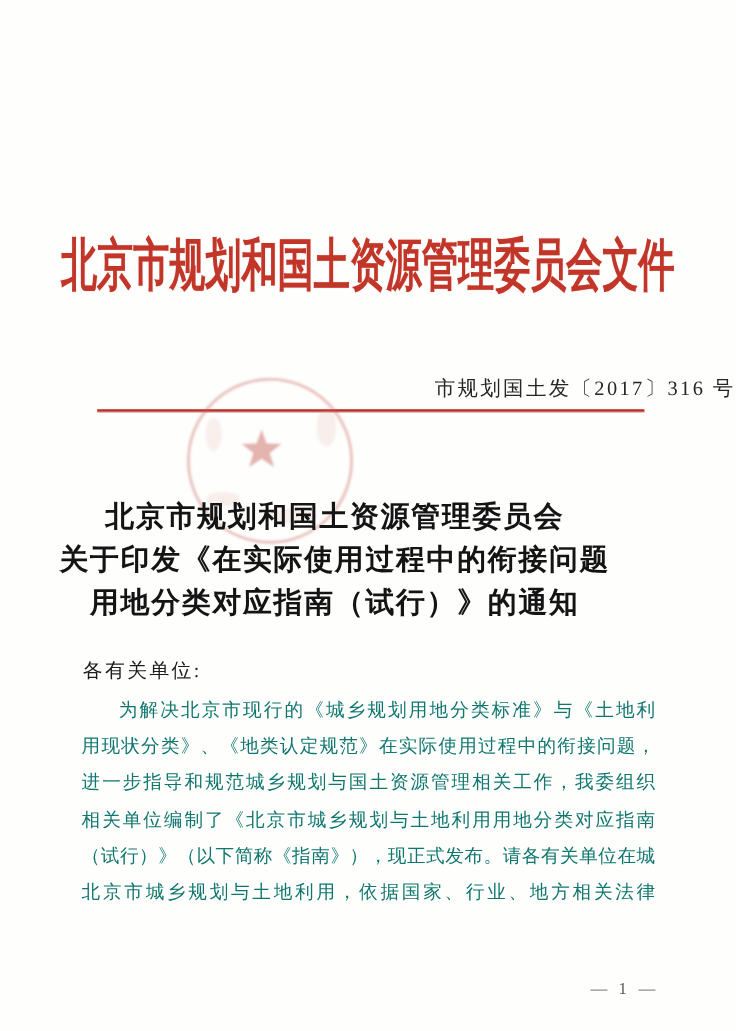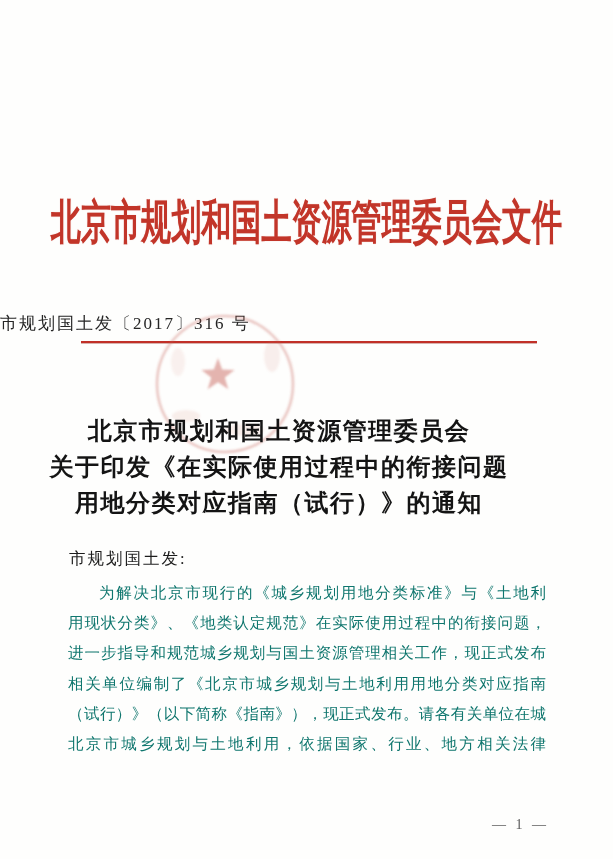--- a/index.html
+++ b/index.html
@@ -19,21 +19,21 @@
   .red-head .txt {
     font-size:47px; font-weight:bold; color:#c23529;
     white-space:nowrap; line-height:1.2;
     transform:scaleX(0.64); transform-origin:center;
     text-shadow:0 0 1px rgba(194,53,41,.45);
   }
 
   
   .doc-number {
     position:absolute; top:312px; left:0; width:613px;
-    text-align:left; font-size:17px; color:#252525;
+    text-align:right; font-size:17px; color:#252525;
     letter-spacing:2px;
   }
 
   
   .red-line {
     position:absolute; top:341px; left:81px; width:456px; height:2px;
     background:#c13028; box-shadow:0 1px 0 rgba(150,40,30,.35);
   }
 
   
@@ -100,26 +100,26 @@
       </g>
     </svg>
   </div>
 
   <div class="notice-title">
     <div>北京市规划和国土资源管理委员会</div>
     <div>关于印发《在实际使用过程中的衔接问题</div>
     <div>用地分类对应指南（试行）》的通知</div>
   </div>
 
-  <div class="salutation">市规划国土发:</div>
+  <div class="salutation">各有关单位:</div>
 
   <div class="body-text">
     <div class="line indent">为解决北京市现行的《城乡规划用地分类标准》与《土地利</div>
     <div class="line">用现状分类》、《地类认定规范》在实际使用过程中的衔接问题，</div>
-    <div class="line">进一步指导和规范城乡规划与国土资源管理相关工作，现正式发布</div>
+    <div class="line">进一步指导和规范城乡规划与国土资源管理相关工作，我委组织</div>
     <div class="line">相关单位编制了《北京市城乡规划与土地利用用地分类对应指南</div>
     <div class="line">（试行）》（以下简称《指南》），现正式发布。请各有关单位在城</div>
     <div class="line">北京市城乡规划与土地利用，依据国家、行业、地方相关法律</div>
   </div>
 
   <div class="page-number">— 1 —</div>
 
 </div>
 
 </body></html>

